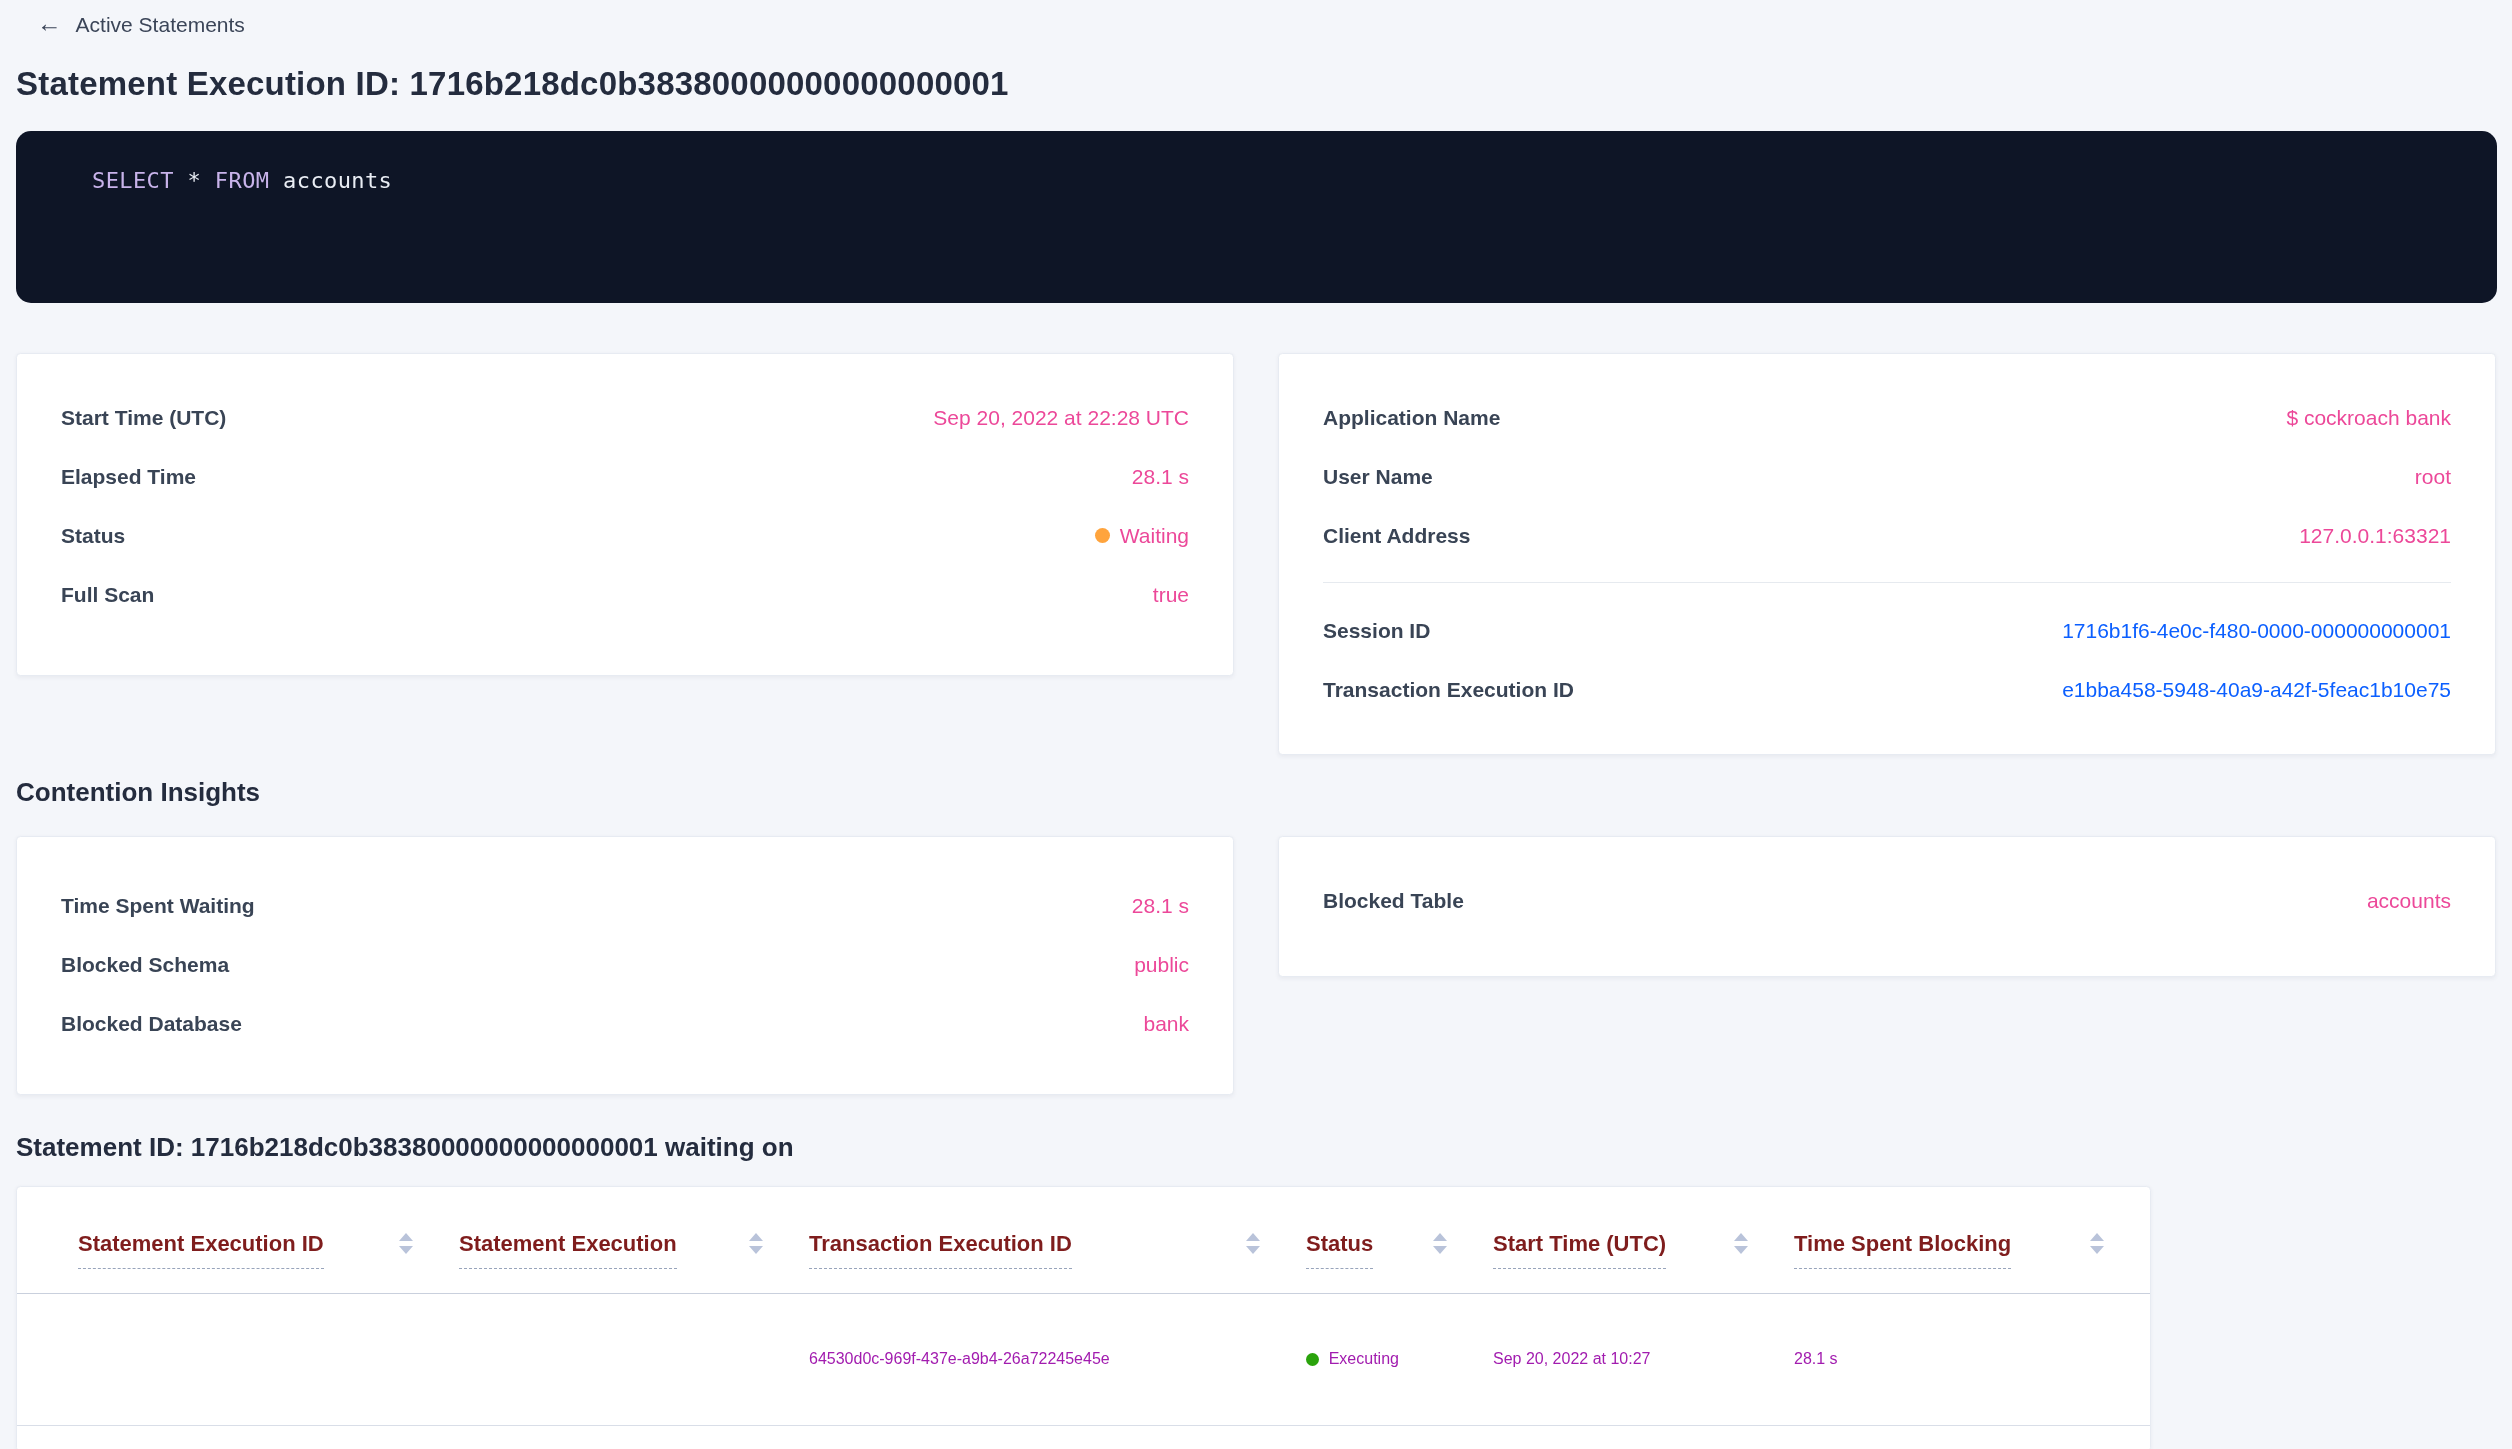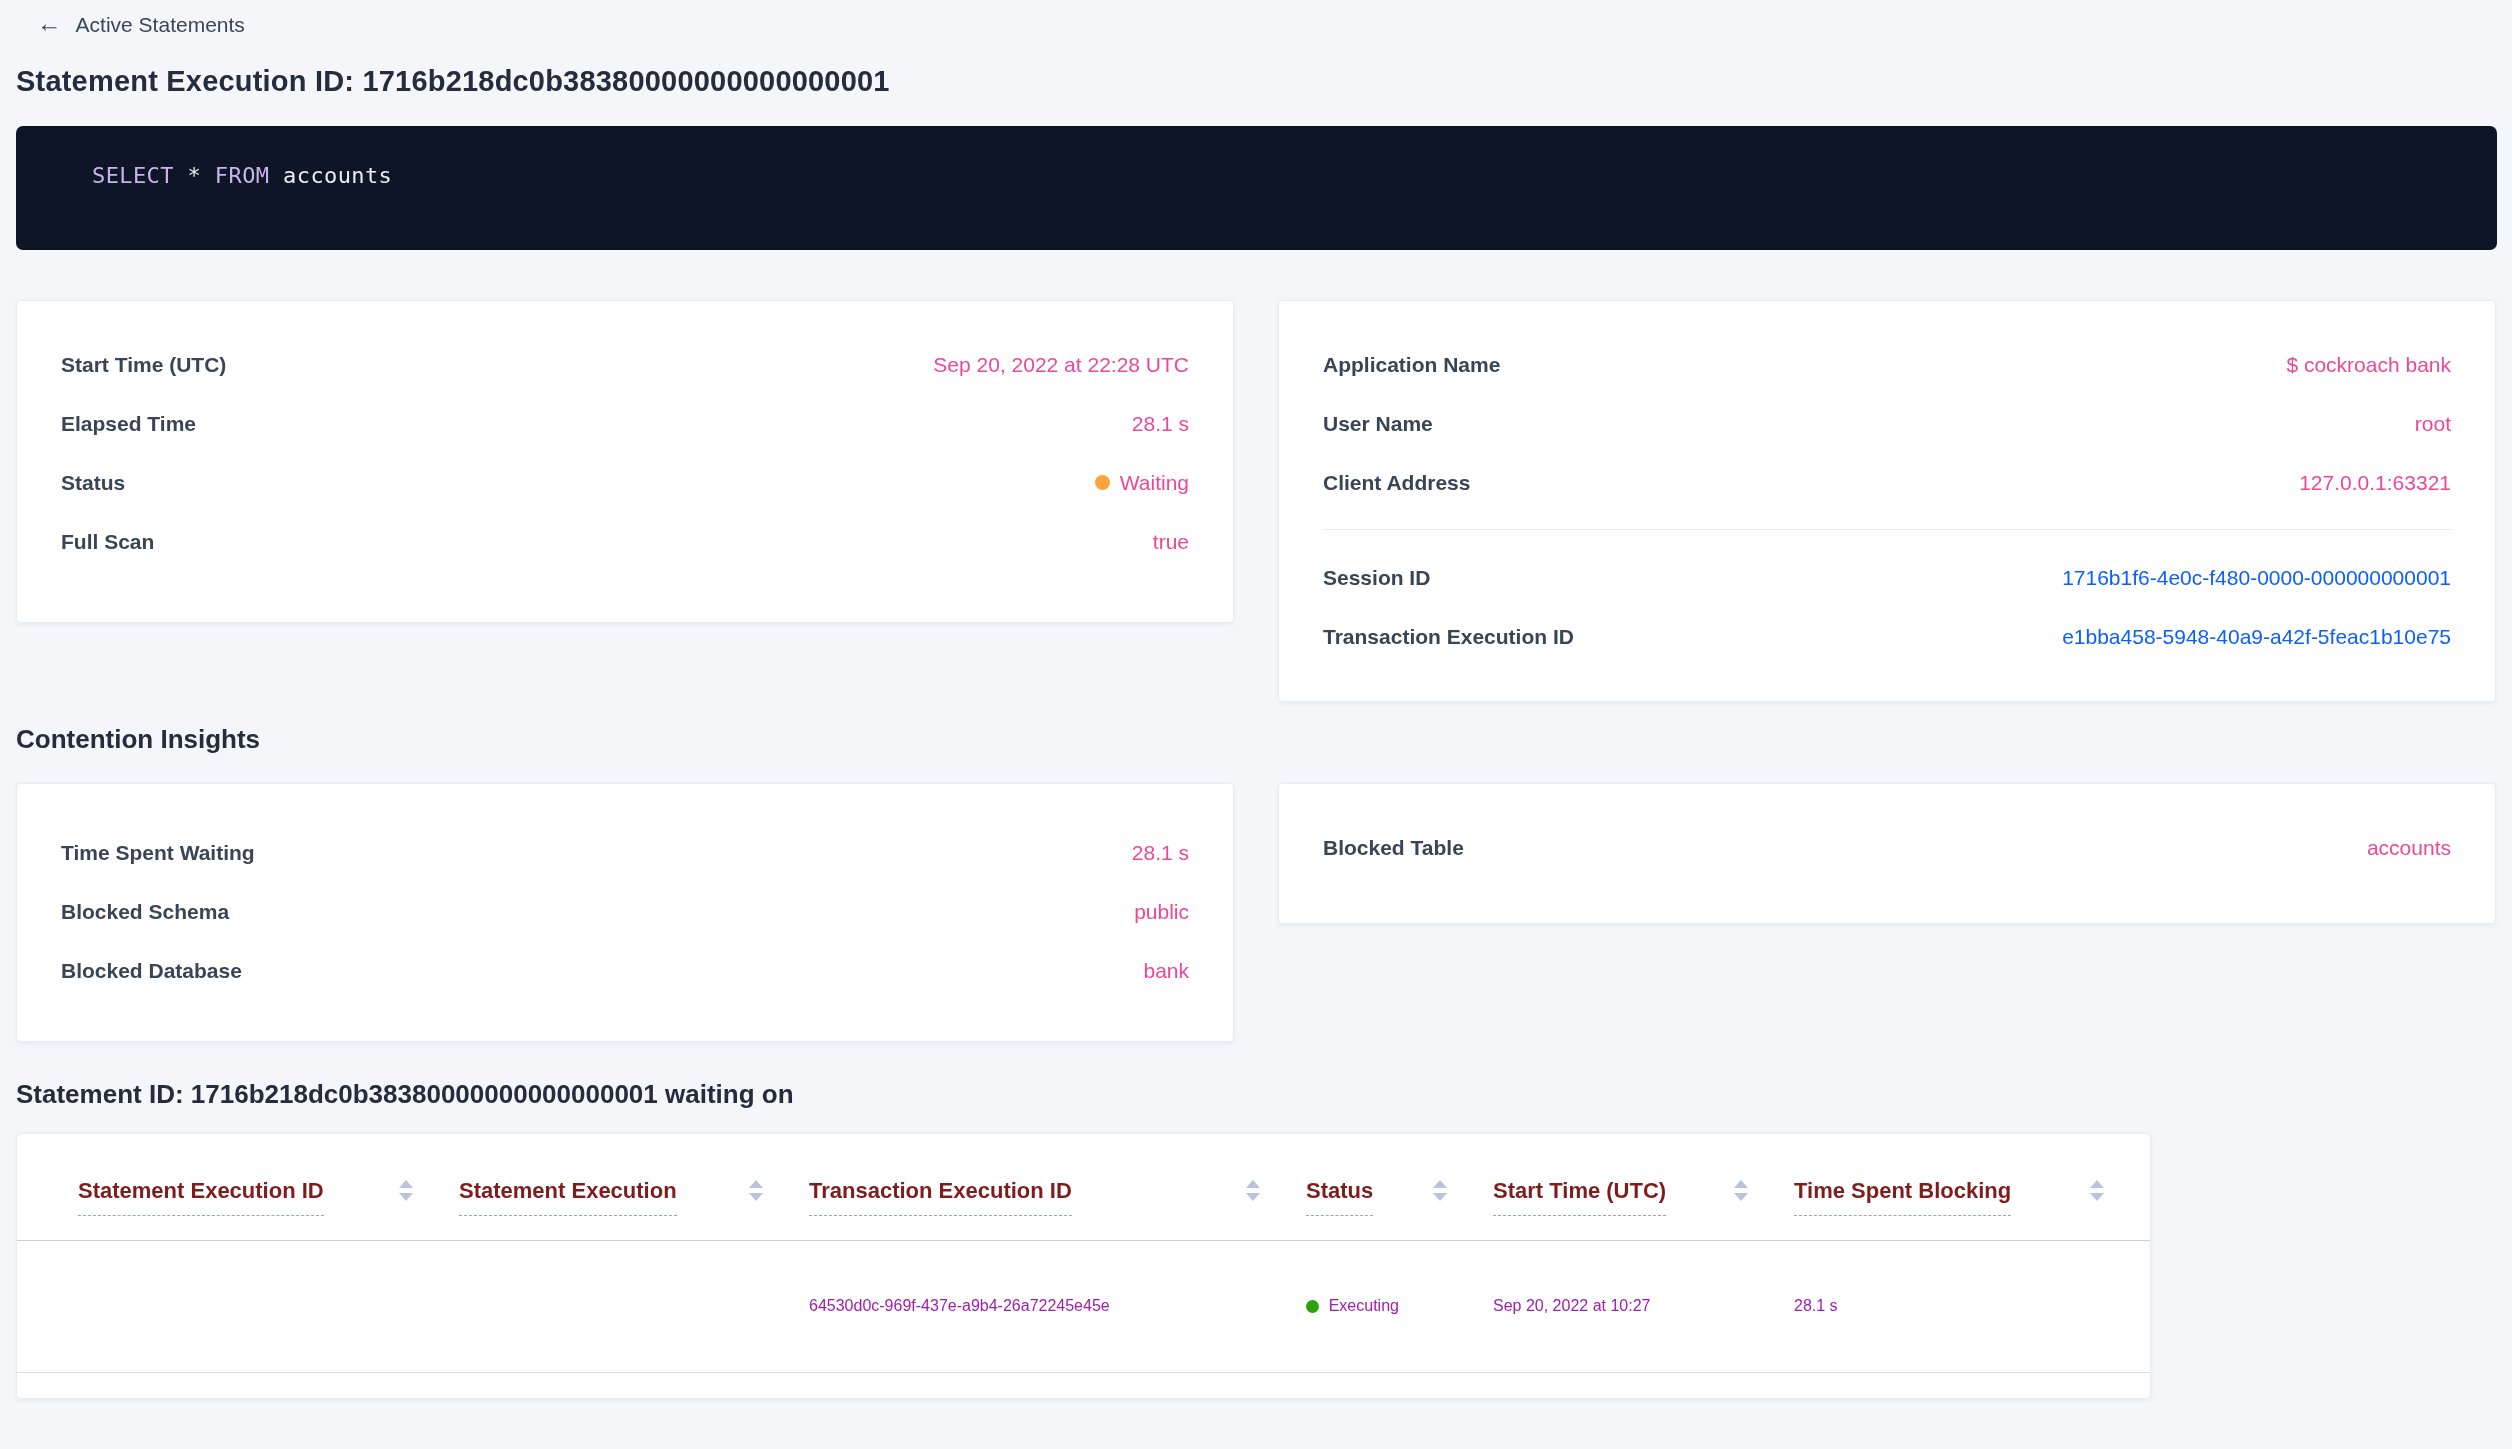--- a/index.html
+++ b/index.html
@@ -16,29 +16,29 @@
   .back-link {
     display: inline-flex; align-items: center; gap: 14px;
     margin-left: 21px; margin-top: 1.8px;
     font-size: 21px; color: #3b4558; text-decoration: none; cursor: pointer;
   }
   .back-arrow { font-size: 24.6px; line-height: 1; color: #3b4558; }
 
   
   .page-title {
     margin-top: 28px;
-    font-size: 29px; font-weight: 700; color: #242c3e; letter-spacing: 0.2px;
+    font-size: 33px; font-weight: 700; color: #242c3e; letter-spacing: 0.2px;
   }
 
   
   .sql-box {
     margin-top: 28px;
-    height: 124px; width: 2481px;
+    height: 172px; width: 2481px;
     background: #0e1526;
-    border-radius: 7px;
+    border-radius: 15px;
     padding: 37px 0 0 76px;
   }
   .sql-box code {
     font-family: "DejaVu Sans Mono", monospace;
     font-size: 22px; letter-spacing: 0.4px;
     color: #e9edf4;
   }
   .sql-kw { color: #c8b3ea; }
 
   

